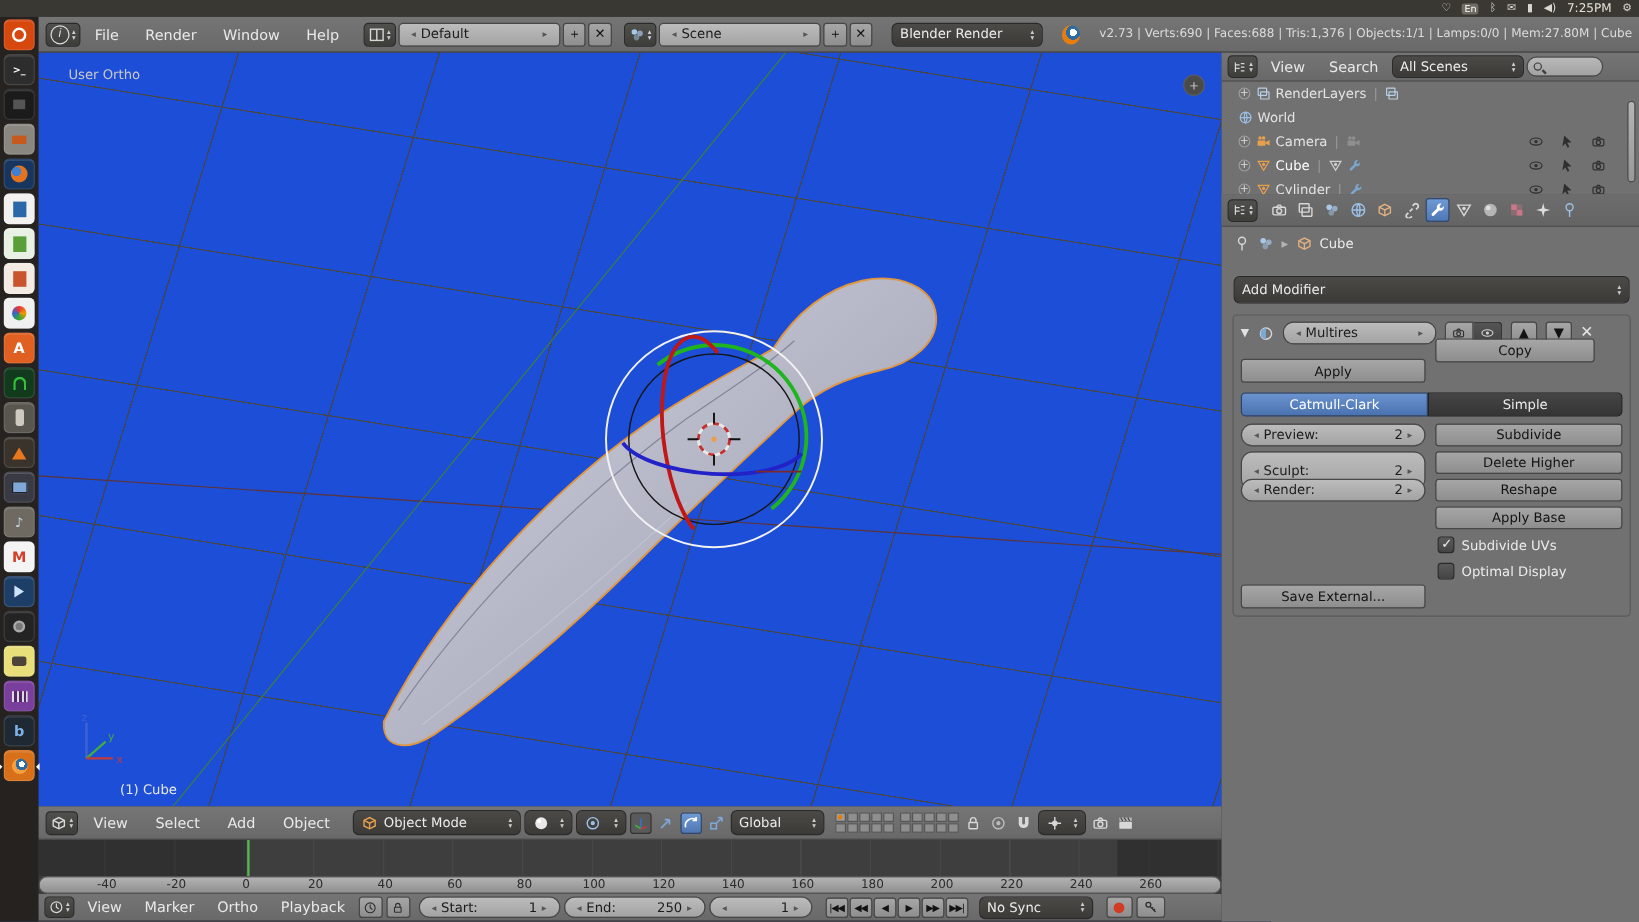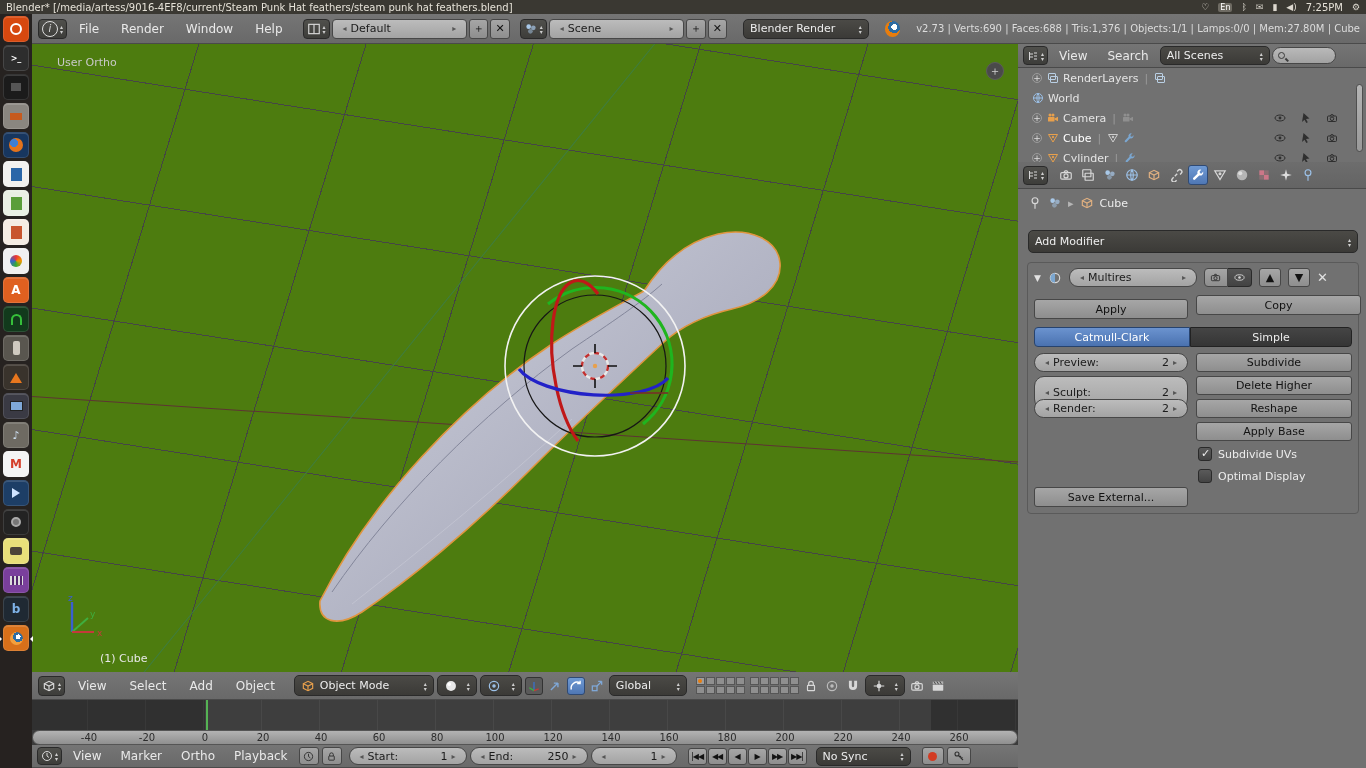--- a/index.html
+++ b/index.html
@@ -52,21 +52,21 @@
   
   #info-hdr { position:absolute; left:32px; top:14px; width:1334px; height:30px; display:flex;
     align-items:center; gap:2px; padding:0 6px; }
   .info-i { width:16px; height:16px; border-radius:50%; border:1.5px solid #ddd; color:#ddd;
     font-size:10px; display:flex; align-items:center; justify-content:center; font-style:italic; }
   .mini-x { width:20px; height:20px; }
   #stats { color:#dcdcdc; font-size:10px; margin-left:8px; white-space:nowrap; }
   .blogo { width:16px; height:16px; border-radius:50%; background:radial-gradient(circle at 62% 38%, #fff 0 3px, #2d6ca3 3px 6px, #e87d0d 6px); margin:0 6px 0 14px; }
 
   
-  #vp { position:absolute; left:32px; top:44px; width:986px; height:628px; background:#4d7c0f; overflow:hidden; }
+  #vp { position:absolute; left:32px; top:44px; width:986px; height:628px; background:#1d4ed8; overflow:hidden; }
   #vp-grid { position:absolute; inset:0;
     background-image:
       repeating-linear-gradient(9deg, transparent 0 119px, #464646 119px 120px),
       repeating-linear-gradient(107deg, transparent 0 159px, #444 159px 160px); }
   .axis-line { position:absolute; height:1px; transform-origin:left center; }
   #vp-label { position:absolute; left:25px; top:12px; color:#c9c9c9; font-size:11px; }
   #vp-objname { position:absolute; left:68px; top:608px; color:#e8e8e8; font-size:11px; }
   #vp-plus { position:absolute; right:14px; top:18px; width:18px; height:18px; border-radius:50%;
     background:#4a4a4a; border:1px solid #5c5c5c; color:#cfcfcf; font-size:12px;
     display:flex; align-items:center; justify-content:center; }
@@ -302,21 +302,20 @@
     <symbol id="i-modif" viewBox="0 0 24 24">
         <g>
           <circle cx="12" cy="12" r="8" fill="none" stroke="currentColor" stroke-width="2"></circle>
           <path d="M12 4a8 8 0 0 0 0 16z" fill="#7ba7d1"></path>
         </g>
       </symbol>
   </defs>
 </svg>
 
 <div id="ubar">
-  <span class="title">Blender* [/media/artess/9016-4EF8/current/Steam Punk Hat feathers/steam punk hat feathers.blend]</span>
   <span class="spacer"></span>
   <span class="tray">
     <span class="tray-glyph">♡</span>
     <span class="kbd-box">En</span>
     <span class="tray-glyph">ᛒ</span>
     <span class="tray-glyph">✉</span>
     <span class="tray-glyph">▮</span>
     <span class="tray-glyph">◀)</span>
     <span>7:25PM</span>
     <span class="tray-glyph">⚙</span>
@@ -895,21 +894,21 @@
               <use href="#i-eye"></use>
             </svg>
         </span>
       </span>
       <span class="btn" style="width:22px;height:19px">▲</span>
       <span class="btn" style="width:22px;height:19px">▼</span>
       <span class="xclose">✕</span>
     </div>
 
     <div class="mrow btn" style="left:6px;top:36px;width:154px">Apply</div>
-    <div class="mrow btn" style="left:168px;top:32px;width:165px">Copy</div>
+    <div class="mrow btn" style="left:168px;top:19px;width:133px">Copy</div>
 
     <div class="mrow seg-blue" style="left:6px;top:64px;width:156px">Catmull-Clark</div>
     <div class="mrow seg-dark" style="left:162px;top:64px;width:162px">Simple</div>
 
     <div class="mrow pill" style="left:6px;top:90px;width:154px;height:19px">
       <span class="lft">Preview:</span>
         <span class="rgt">2</span>
     </div>
     <div class="mrow pill" style="left:6px;top:113px;width:154px;height:33px">
       <span class="lft">Sculpt:</span>

